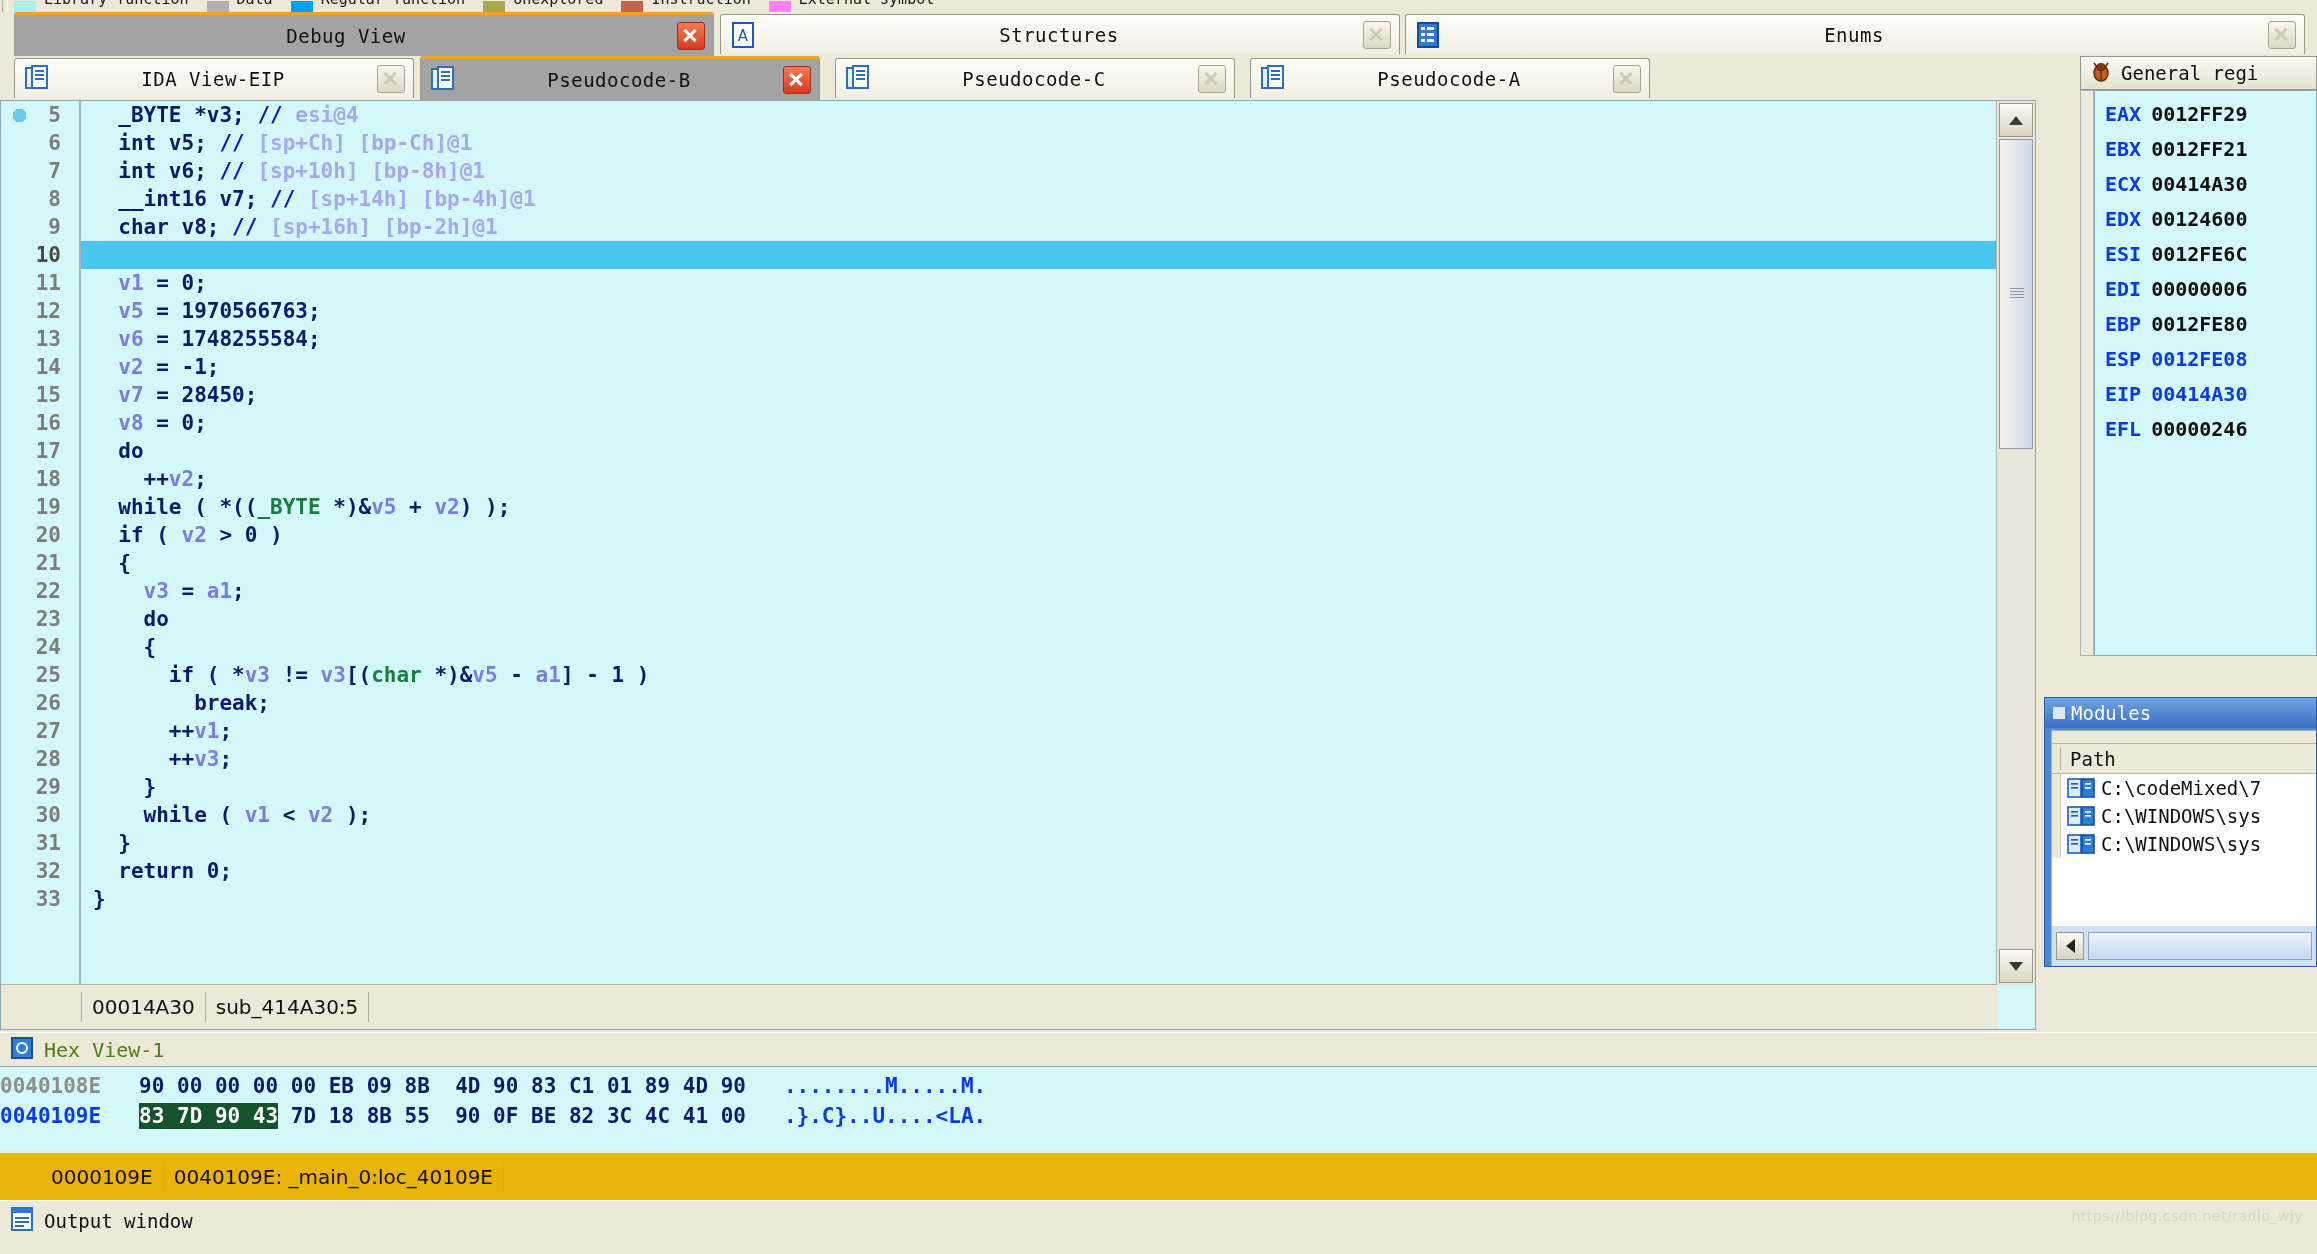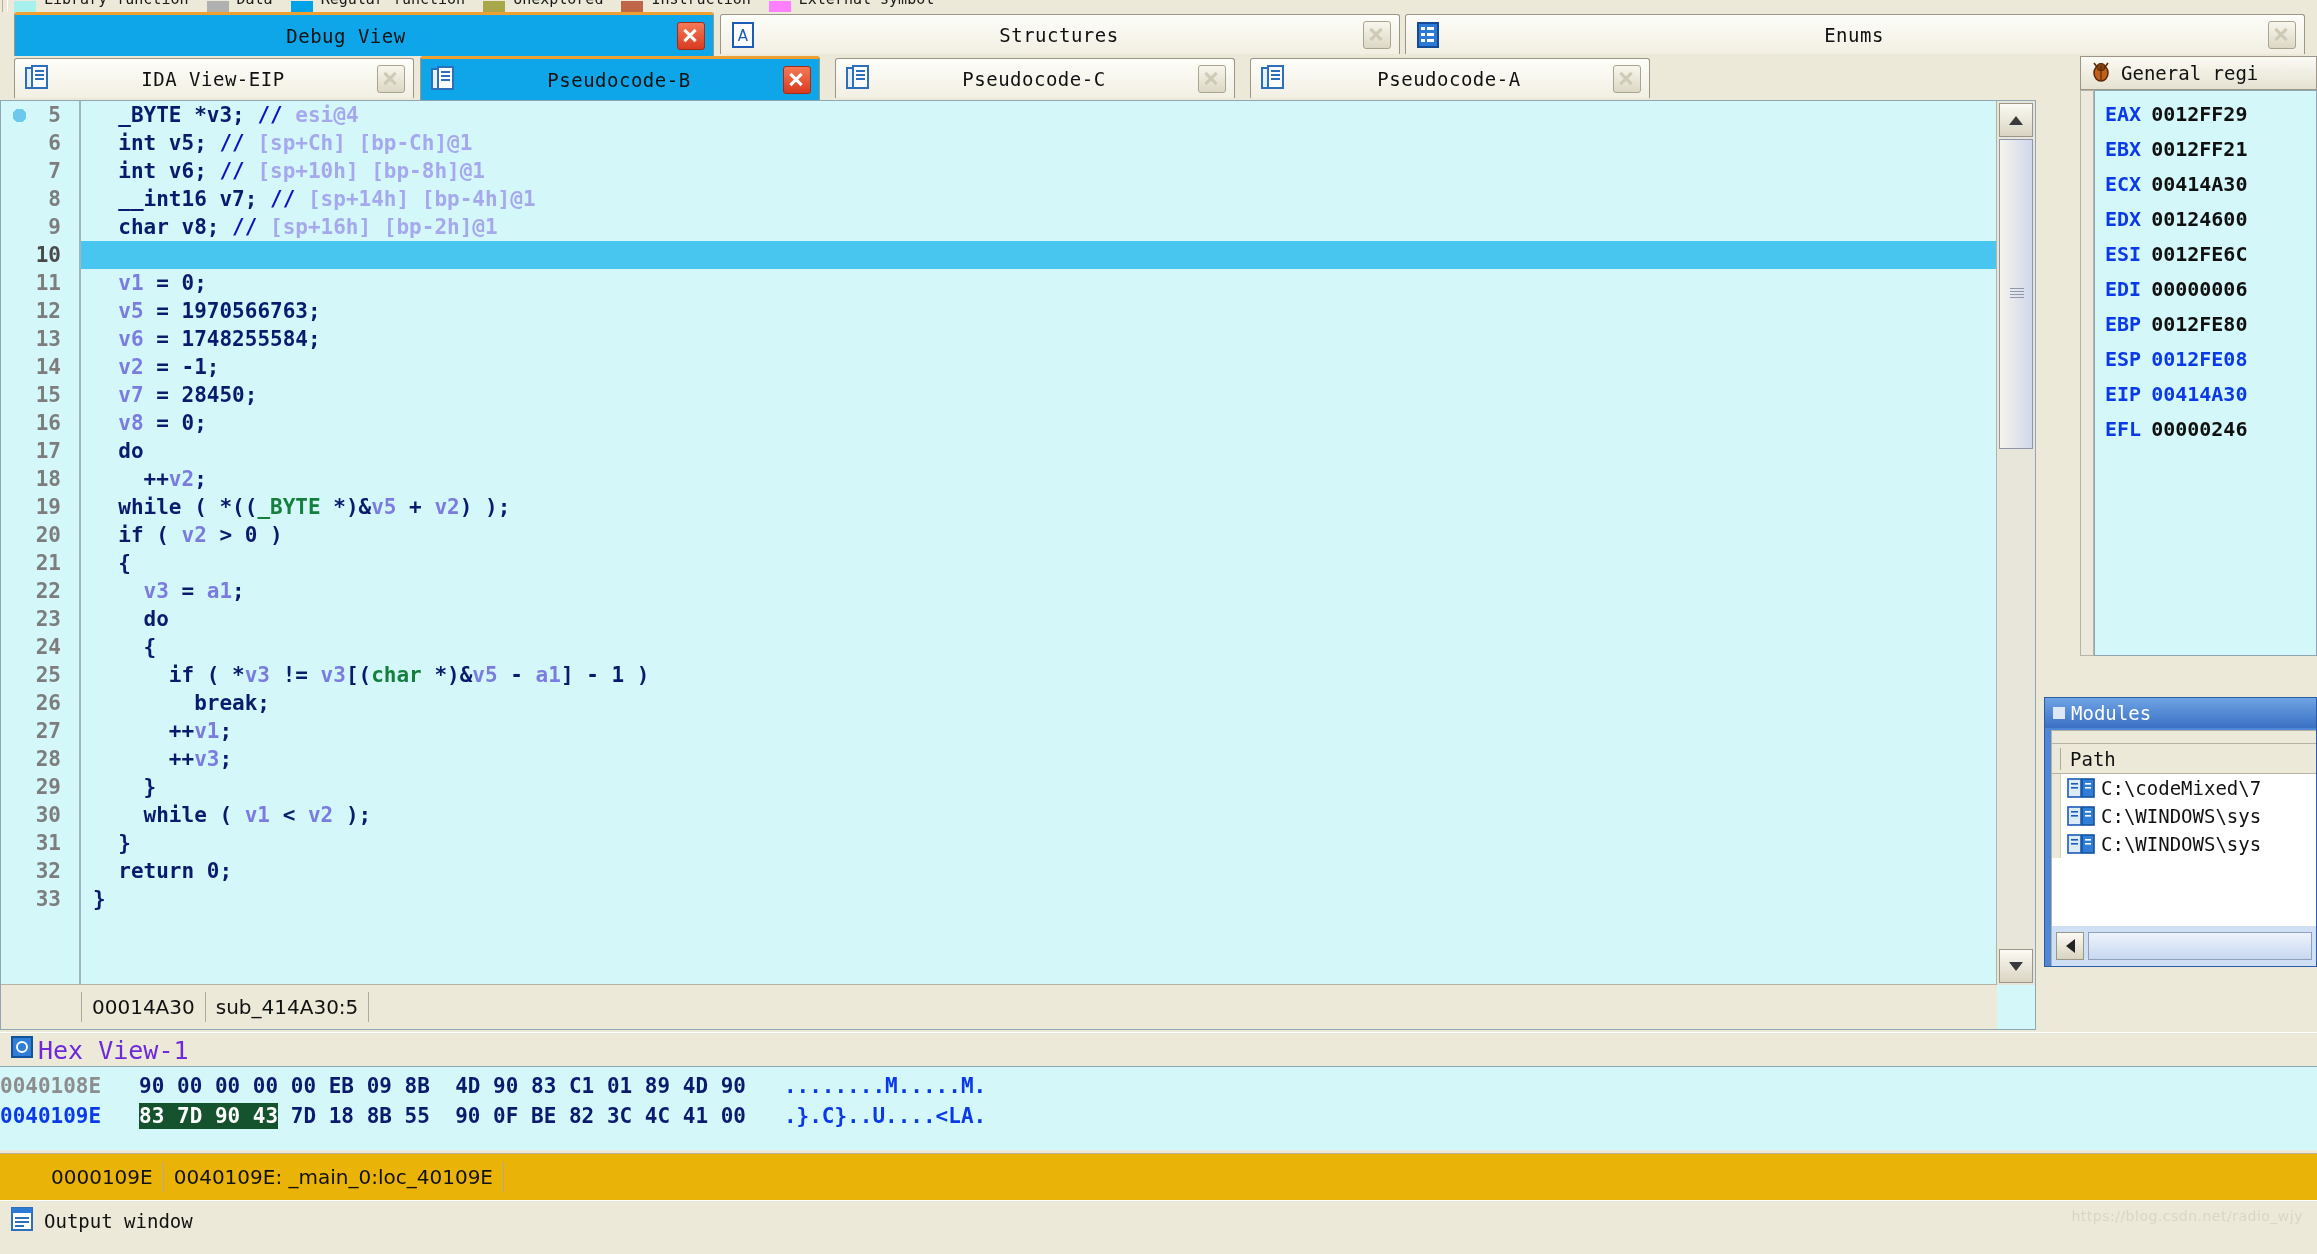--- a/index.html
+++ b/index.html
@@ -43,21 +43,21 @@
     position: absolute; top: 2px; height: 40px;
     background: linear-gradient(#fdfdfa,#f2efe2);
     border: 1px solid #9b9687;
     border-bottom: none;
     border-radius: 3px 3px 0 0;
     display: flex; align-items: center;
     box-sizing: border-box;
     font-family: "DejaVu Sans Mono", monospace;
   }
   .tab.active {
-    background: #0ea5e9;
+    background: #a3a3a3;
     border-top: 3px solid #f0a030;
     top: 0; height: 44px;
     z-index: 5;
   }
   .tab .tlabel {
     flex: 1 1 auto; text-align: center;
     font-size: 19px; color: #111; letter-spacing: .5px;
     white-space: nowrap; overflow: hidden;
   }
   .tab .tclose {
@@ -265,26 +265,26 @@
     background: linear-gradient(#eef3fb,#c7d8f0);
     border: 1px solid #8fa0bd; box-sizing:border-box;
   }
 
   
   .hexwrap {
     position: absolute; left: 0; top: 1032px; width: 2317px; height: 168px;
     background: #ece9d8;
   }
   .hextitle {
-    height: 34px; display: flex; align-items: center; gap: 4px;
+    height: 34px; display: flex; align-items: center; gap: 10px;
     padding-left: 10px;
     border-top: 1px solid #ffffff;
     border-bottom: 1px solid #c8c3b0;
     font-family: "DejaVu Sans Mono", monospace;
-    font-size: 25px; color: #6d28d9;
+    font-size: 20px; color: #4d7c0f;
   }
   .hexbody {
     position: absolute; left: 0; top: 34px; right: 0; height: 84px;
     background: #d4f7f9; border-top: 1px solid #8fa7b5;
     overflow: hidden; padding-top: 4px; box-sizing: border-box;
   }
   .hexrow {
     height: 30px; line-height: 30px; white-space: pre;
     font-family: "DejaVu Sans Mono", monospace;
     font-size: 21px; font-weight: bold;

